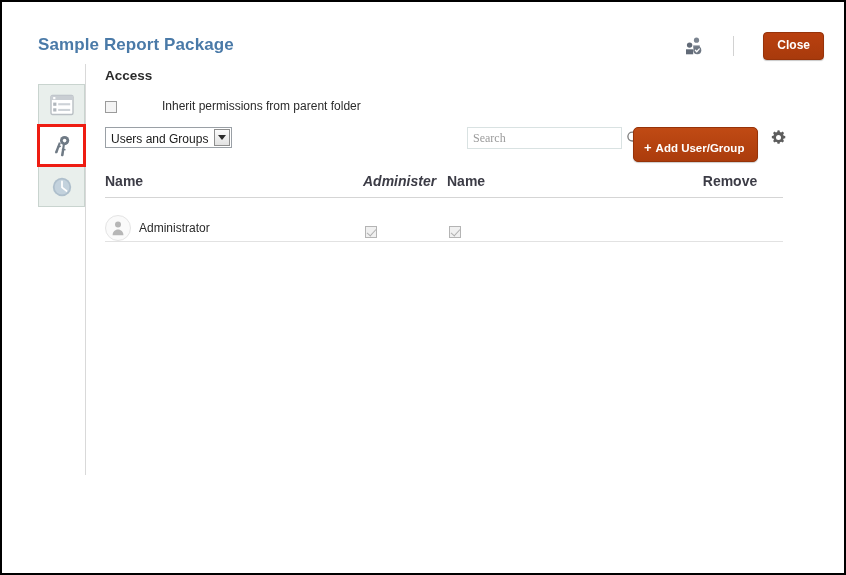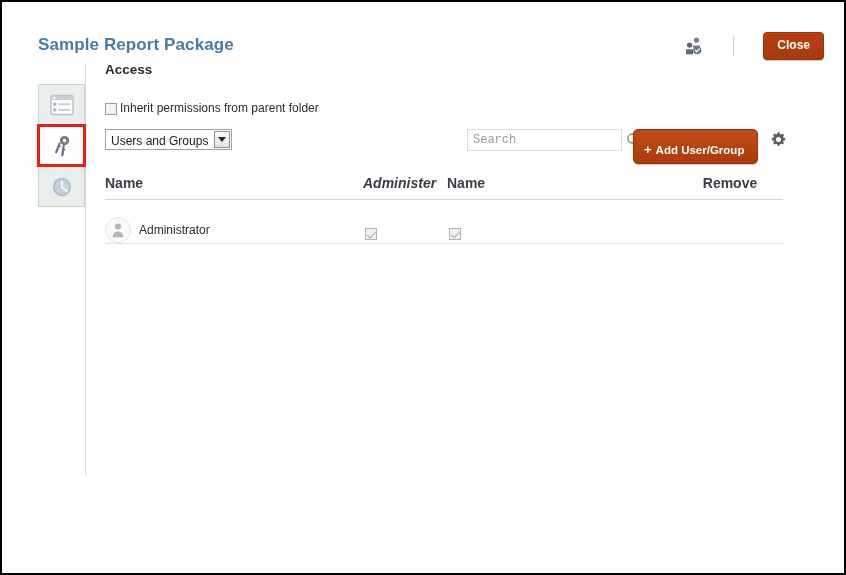--- a/index.html
+++ b/index.html
@@ -119,34 +119,35 @@
     top: 62px;
     width: 1px;
     height: 411px;
     background: #d9d9d9;
   }
 
   
   .content {
     position: absolute;
     left: 103px;
-    top: 56px;
+    top: 62px;
     width: 680px;
   }
   .section-title {
     font-size: 13.5px;
     font-weight: bold;
     color: #2b2b2b;
     margin: 4px 0 0 0;
   }
 
   .inherit-row {
     display: flex;
     align-items: flex-end;
-    margin-top: 24px;
+    margin-top: 16px;
+    gap: 42px;
   }
   .cb {
     width: 12px;
     height: 12px;
     border: 1px solid #9b9b9b;
     background: #f4f4f4;
     display: inline-block;
     position: relative;
     flex: 0 0 auto;
     cursor: pointer;
@@ -218,21 +219,21 @@
     height: 22px;
     border: 1px solid #d9e2e2;
     background: #ffffff;
     display: flex;
     align-items: center;
   }
   .search-input {
     border: none;
     outline: none;
     background: transparent;
-    font-family: Liberation Mono, monospace;
+    font-family: Liberation Serif, serif;
     font-size: 12px;
     color: #333;
     padding: 0 4px 0 5px;
     width: 100%;
     height: 100%;
   }
   .search-input::placeholder { color: #9b9b9b; }
   .search-icon-btn {
     position: absolute;
     left: 521px;

